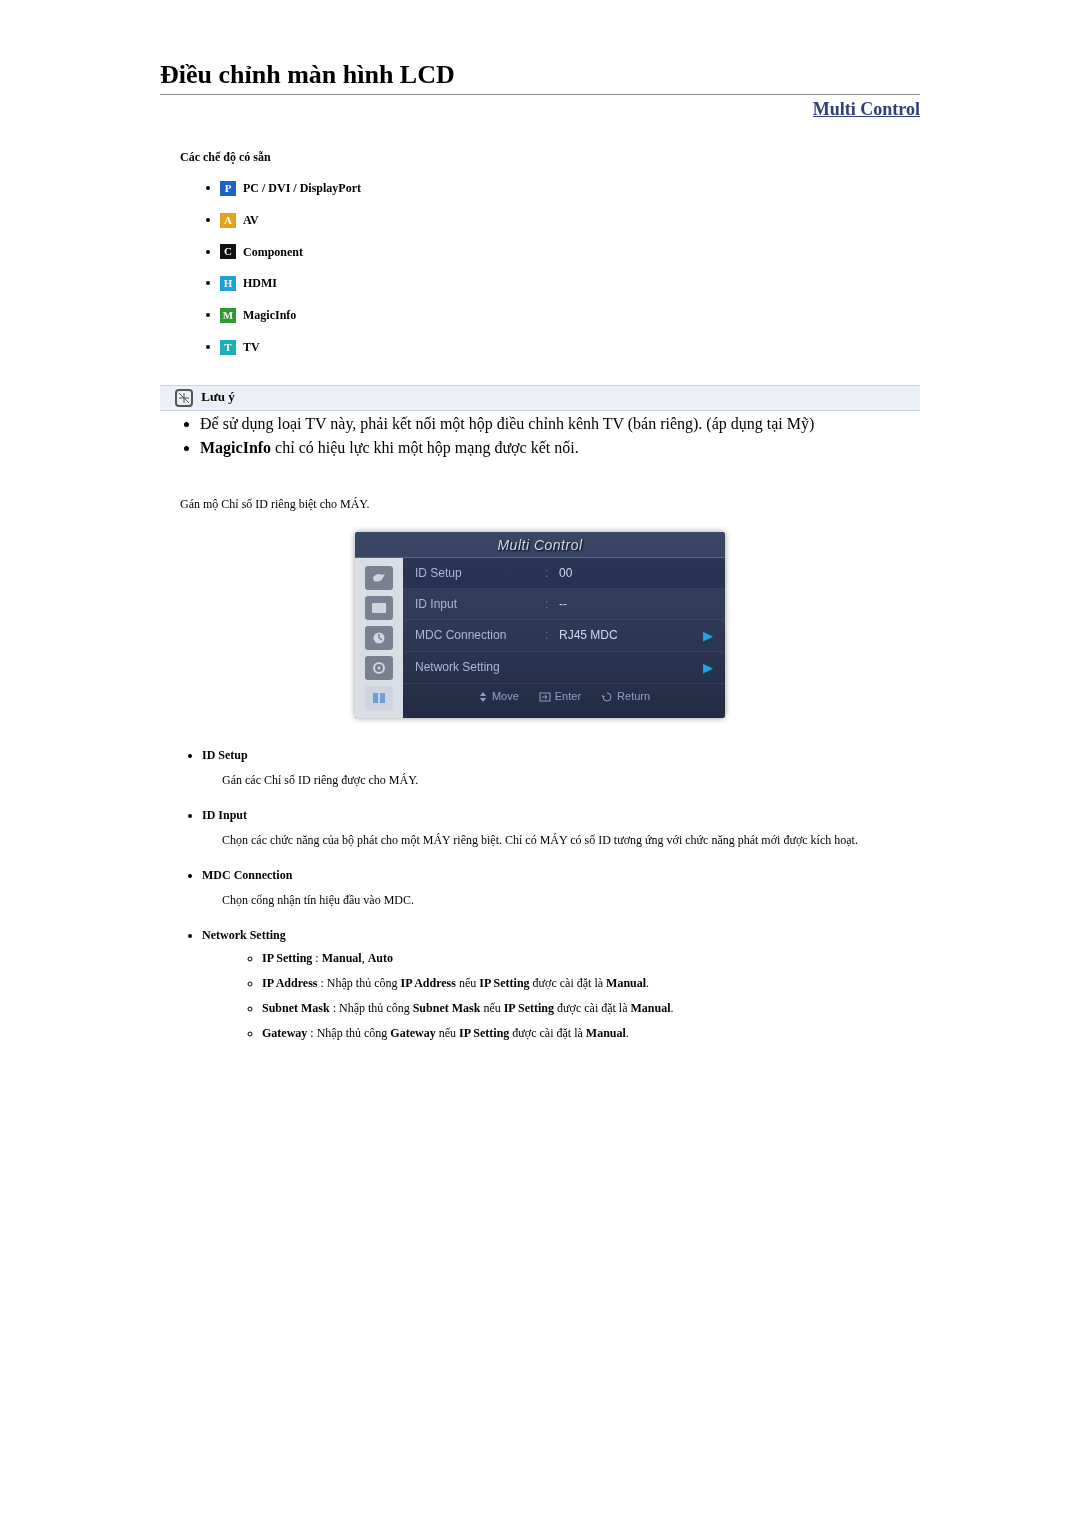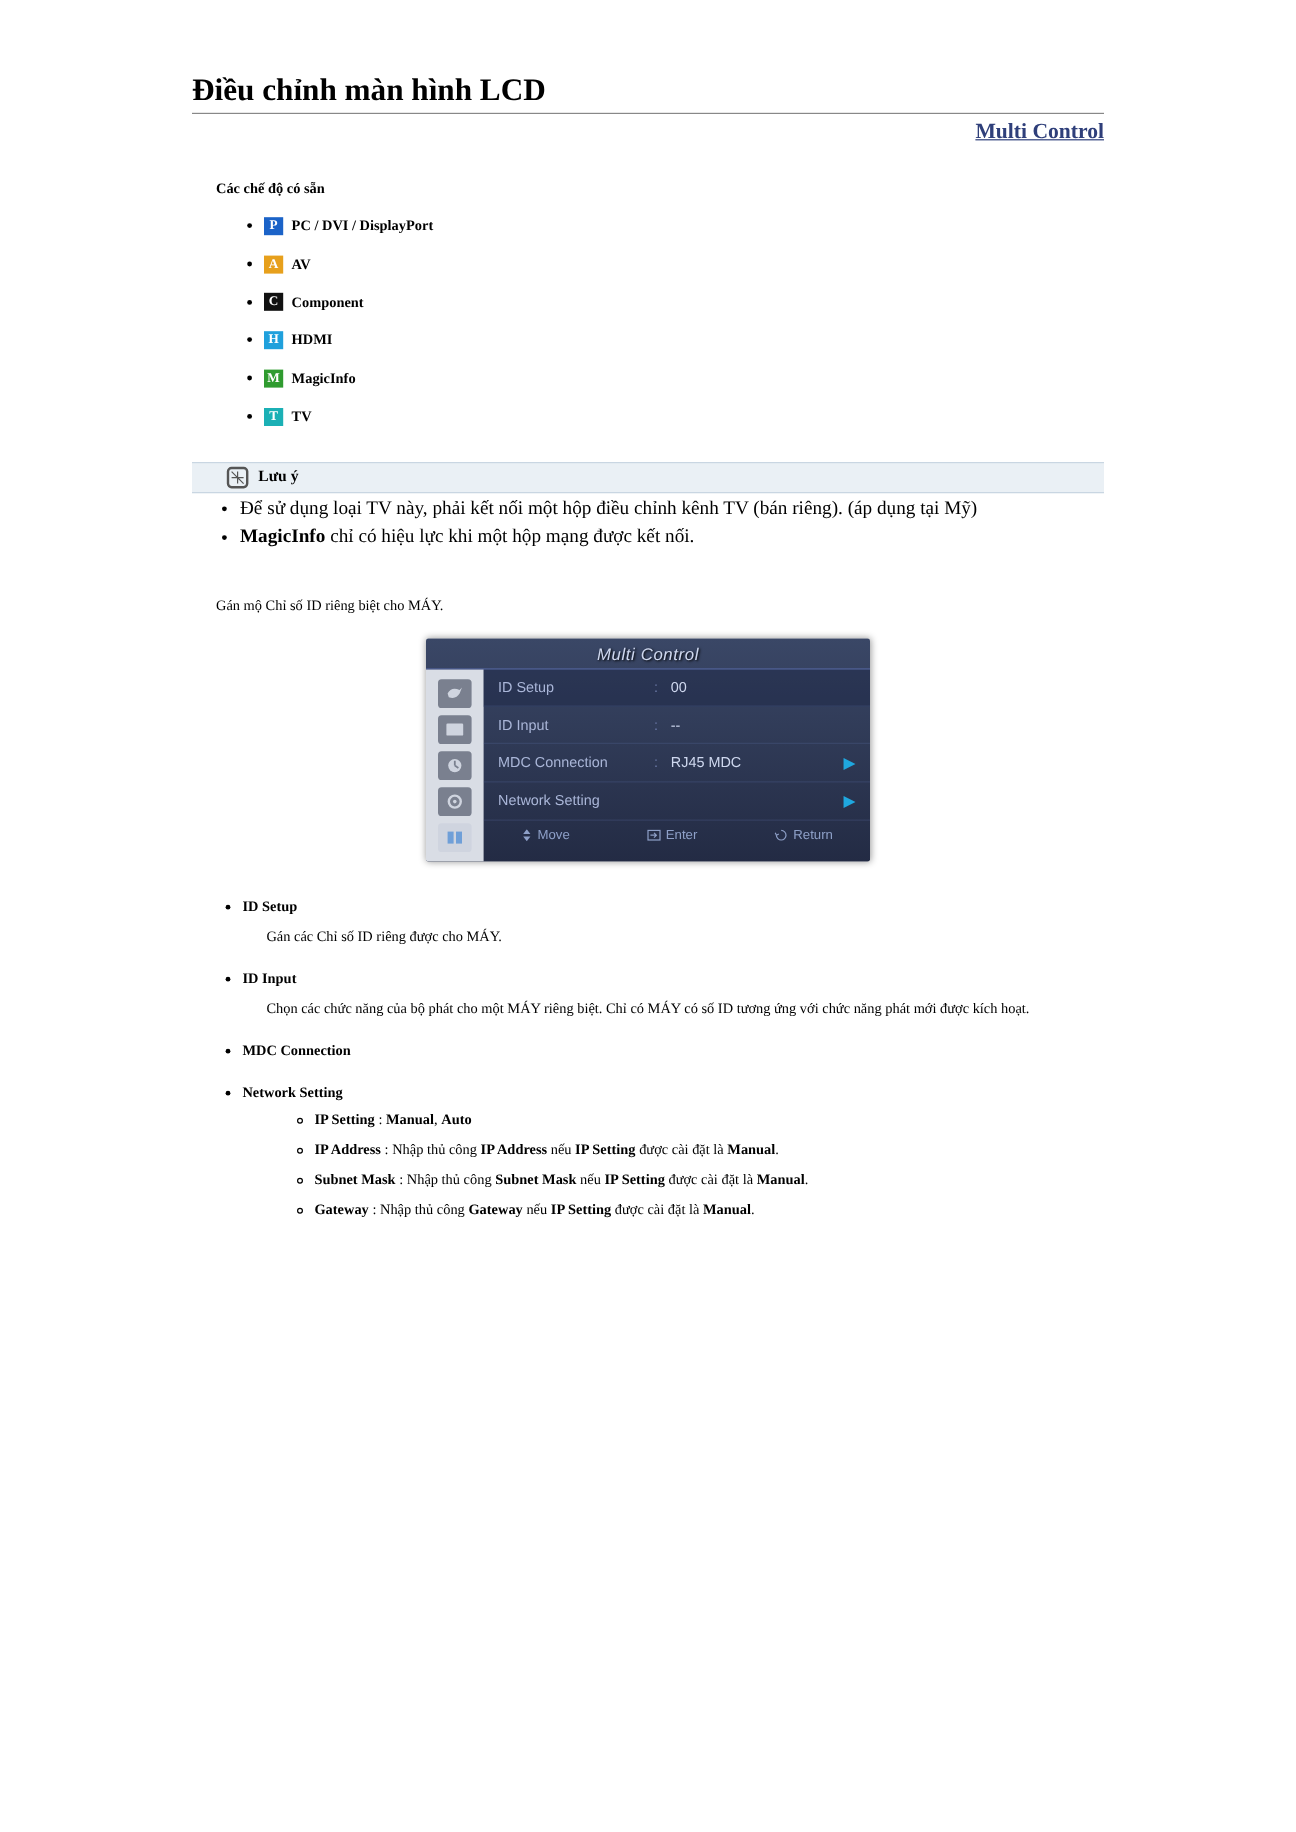--- a/index.html
+++ b/index.html
@@ -63,21 +63,21 @@
   .badge-c { background: #111; }
   .badge-h { background: #1fa0dc; }
   .badge-m { background: #2f9b2f; }
   .badge-t { background: #1bb0b5; }
   .mode-text { font-weight: bold; font-size: 12px; vertical-align: middle;}
 
   .note-bar {
     background: #eaf0f5;
     border-top: 1px solid #c9d6e2;
     border-bottom: 1px solid #c9d6e2;
-    padding: 2px 4px 2px 28px;
+    padding: 2px 4px 2px 14px;
     margin: 0 0 4px 0;
     font-weight: bold;
   }
   .note-bar svg { vertical-align: middle; margin-right: 4px; }
   .note-list {
     list-style: disc;
     margin: 4px 0 40px 40px;
     padding: 0;
     font-size: 16px;
   }
@@ -142,21 +142,21 @@
     padding: 8px 12px;
     border-bottom: 1px solid rgba(100,120,180,.2);
   }
   .osd-row.active { background: rgba(20,30,60,.35); }
   .osd-row .lbl { flex: 0 0 130px; }
   .osd-row .colon { width: 14px; color: #6c7aa8; }
   .osd-row .val { flex: 1; color: #cfd8ef; }
   .osd-row .arrow { color: #1fa8e0; font-size: 13px; }
   .osd-foot {
     display: flex;
-    gap: 64px;
+    gap: 20px;
     justify-content: center;
     padding: 6px 0 8px 0;
     font-size: 11px;
     color: #8ea0c8;
   }
   .osd-foot span svg { vertical-align: -2px; margin-right: 4px; }
 
   
   ul.outer {
     list-style: disc;
@@ -307,20 +307,21 @@
     <li>
       <span class="bhead">ID Setup</span>
       <div class="bdesc">Gán các Chỉ số ID riêng được cho MÁY.</div>
     </li>
     <li>
       <span class="bhead">ID Input</span>
       <div class="bdesc">Chọn các chức năng của bộ phát cho một MÁY riêng biệt. Chỉ có MÁY có số ID tương ứng với chức năng phát mới được kích hoạt.</div>
     </li>
     <li>
       <span class="bhead">MDC Connection</span>
+      <div class="bdesc">Chọn cổng nhận tín hiệu đầu vào MDC.</div>
     </li>
     <li>
       <span class="bhead">Network Setting</span>
       <ul class="inner">
         <li>
           <span class="b">IP Setting</span><span> : </span><span class="b">Manual</span><span>, </span><span class="b">Auto</span>
         </li>
         <li>
           <span class="b">IP Address</span><span> : Nhập thủ công </span><span class="b">IP Address</span><span> nếu </span><span class="b">IP Setting</span><span> được cài đặt là </span><span class="b">Manual</span>.
         </li>

